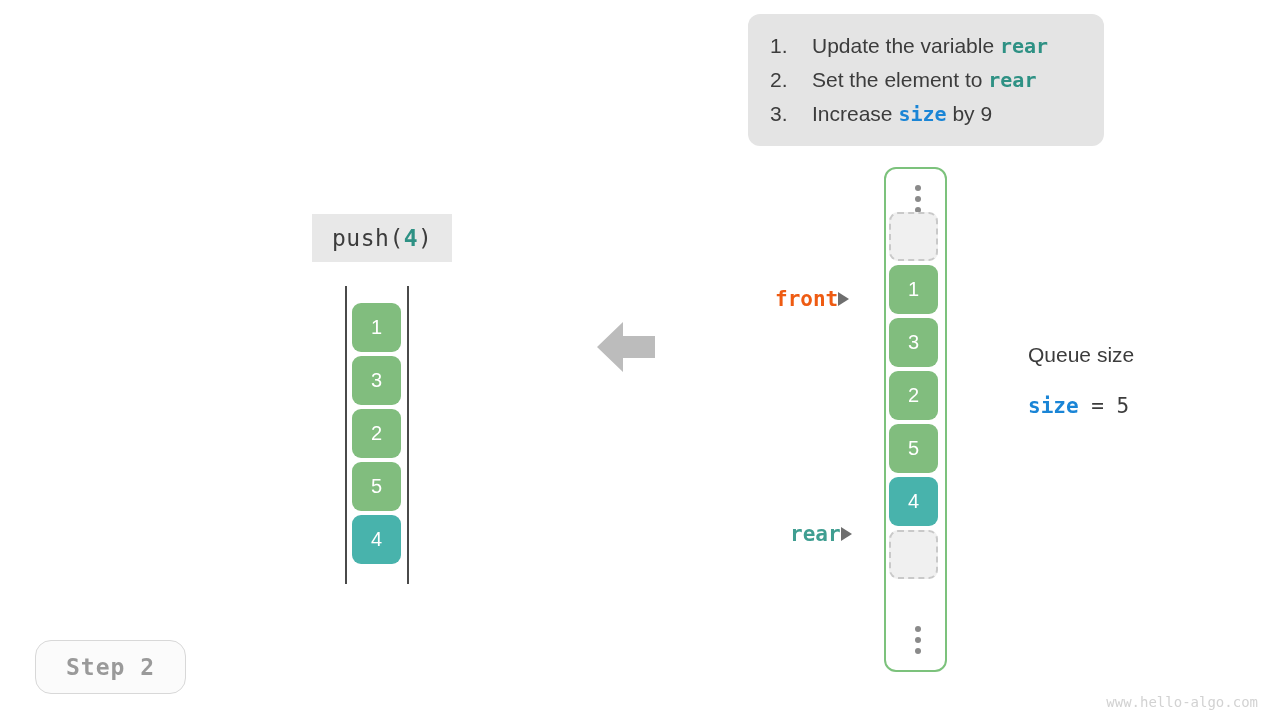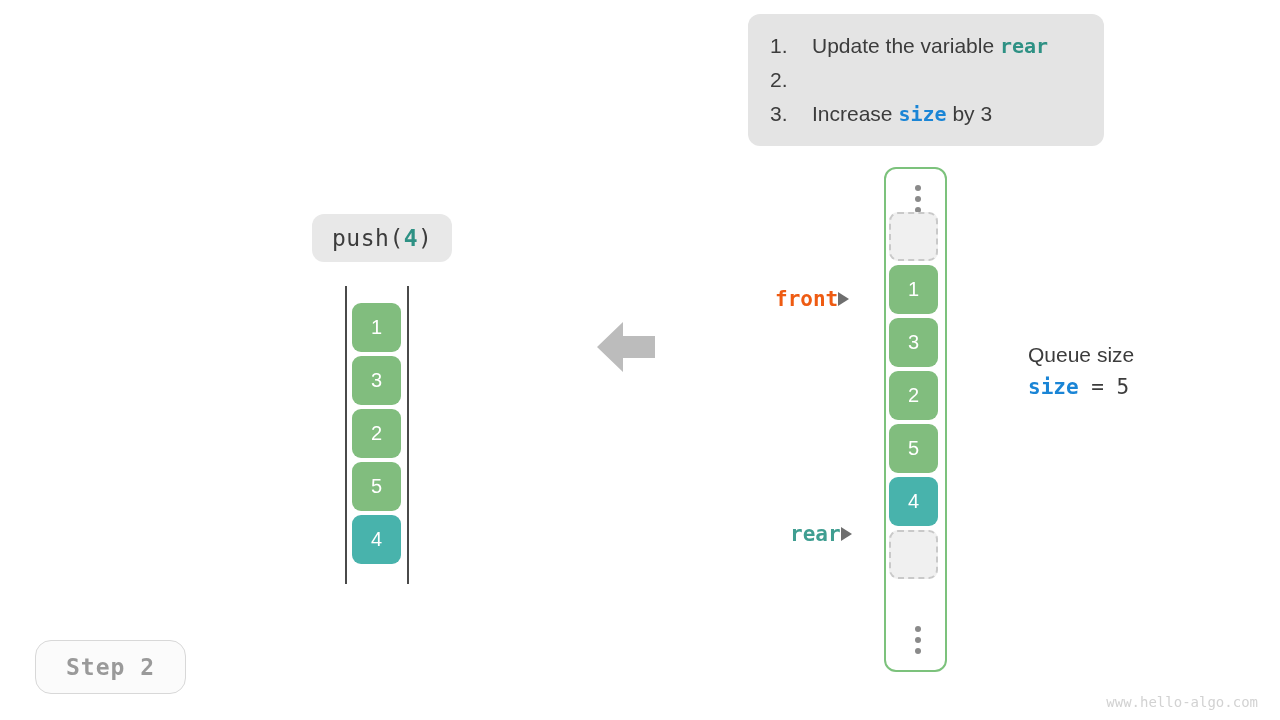--- a/index.html
+++ b/index.html
@@ -29,21 +29,21 @@
     font-weight: bold; color: #2e9184; font-size: 20px;
   }
   .code-blue {
     font-family: "DejaVu Sans Mono", monospace;
     font-weight: bold; color: #1a85d6; font-size: 20px;
   }
 
   
   .push-badge {
     position: absolute; left: 312px; top: 214px;
-    padding: 11px 20px; background: #e8e8e8; border-radius: 12px;
+    padding: 11px 20px; background: #e8e8e8; border-radius: 0;
     font-family: "DejaVu Sans Mono", monospace; font-size: 23px; color: #3c3c3c;
     letter-spacing: .5px;
   }
   .push-badge .arg { color: #2e9184; font-weight: bold; }
 
   
   .arr-wrap { position: absolute; left: 345px; top: 286px; width: 64px; height: 298px; }
   .arr-line { position: absolute; top: 0; width: 2px; height: 298px; background: #4a4a4a; }
   .arr-line.l { left: 0; }
   .arr-line.r { right: 0; }
@@ -92,21 +92,21 @@
   .ptr.rear  { left: 790px; top: 522px; }
   .ptr.rear .ptr-label { color: #3f9e91; }
   .tri {
     width: 0; height: 0;
     border-top: 7px solid transparent; border-bottom: 7px solid transparent;
     border-left: 11px solid #6e6e6e;
   }
 
   
   .size-block { position: absolute; left: 1028px; top: 343px; }
-  .size-title { font-size: 21px; color: #3c3c3c; margin-bottom: 8px; }
+  .size-title { font-size: 21px; color: #3c3c3c; margin-bottom: 27px; }
   .size-expr  { font-family: "DejaVu Sans Mono", monospace; font-size: 21px; color: #3c3c3c; }
   .size-expr .kw { color: #1a85d6; font-weight: bold; }
 
   
   .step-badge {
     position: absolute; left: 35px; top: 640px;
     padding: 13px 30px; border: 1px solid #d8d8d8; border-radius: 16px;
     background: #fbfbfb;
     font-family: "DejaVu Sans Mono", monospace; font-weight: bold;
     font-size: 23px; color: #9a9a9a; letter-spacing: 1px;
@@ -123,24 +123,25 @@
 
 <div id="stage">
 
   <div class="steps-box">
     <div class="step-row">
       <span class="step-num">1.</span>
       <span class="step-text"><span>Update the variable </span><span class="code-teal">rear</span><span></span></span>
     </div>
     <div class="step-row">
       <span class="step-num">2.</span>
+      <span class="step-text"><span>Set the element to </span><span class="code-teal">rear</span><span></span></span>
     </div>
     <div class="step-row">
       <span class="step-num">3.</span>
-      <span class="step-text"><span>Increase </span><span class="code-blue">size</span><span> by 3</span></span>
+      <span class="step-text"><span>Increase </span><span class="code-blue">size</span><span> by 9</span></span>
     </div>
   </div>
 
   <div class="push-badge"><span>push(</span><span class="arg">4</span><span>)</span></div>
 
   <div class="arr-wrap">
     <div class="arr-line l"></div>
     <div class="arr-line r"></div>
     <div class="arr-cells">
       <div class="cell green">1</div>

